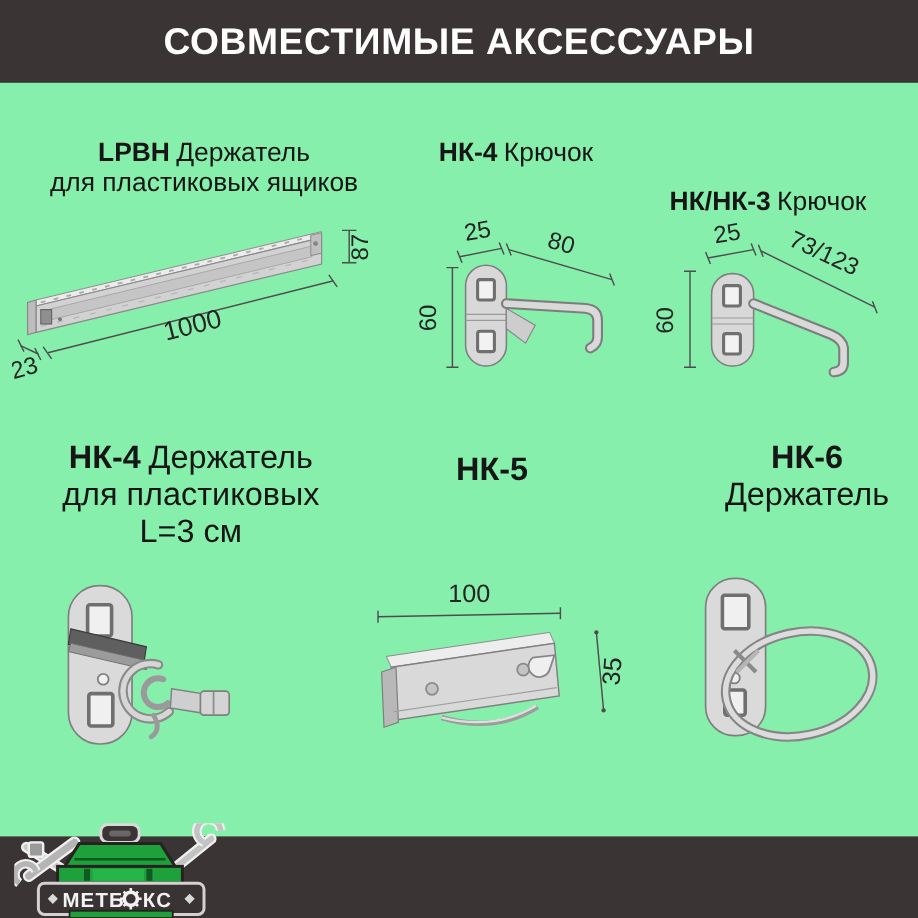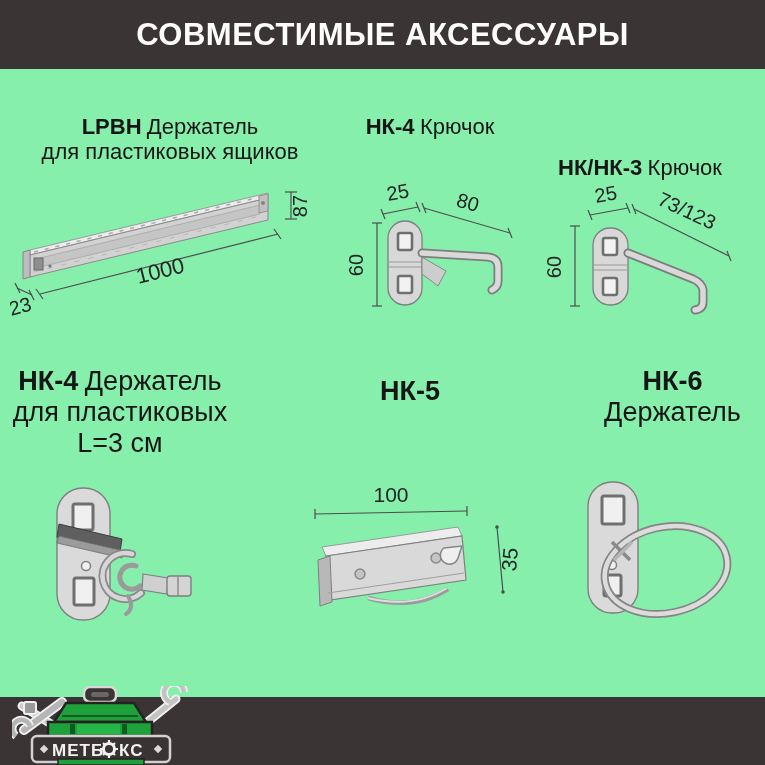--- a/index.html
+++ b/index.html
@@ -144,21 +144,21 @@
       <text class="dimtext" text-anchor="middle" transform="translate(64,18) rotate(-10)">25</text>
     </g>
     <g>
       <line class="dimline" x1="91" y1="26" x2="186" y2="73"></line>
       <line class="dimline" x1="89" y1="21" x2="93" y2="31"></line>
       <line class="dimline" x1="184" y1="68" x2="188" y2="78"></line>
       <text class="dimtext" text-anchor="middle" transform="translate(141,34) rotate(25)">73/123</text>
     </g>
   </svg>
 
-  <div class="ptitle row2" style="left:0px;top:366px;width:240px;">
+  <div class="ptitle row2" style="left:0px;top:366px;width:240px;padding-left:39px;">
     <div><span class="b">НК-4</span><span class="nm">Держатель</span></div>
     <div>для пластиковых</div>
     <div>L=3 см</div>
   </div>
 
   <div class="ptitle row2" style="left:290px;top:376px;width:240px;">
     <div class="b">НК-5</div>
   </div>
 
   <div class="ptitle row2" style="left:560px;top:366px;width:225px;">

